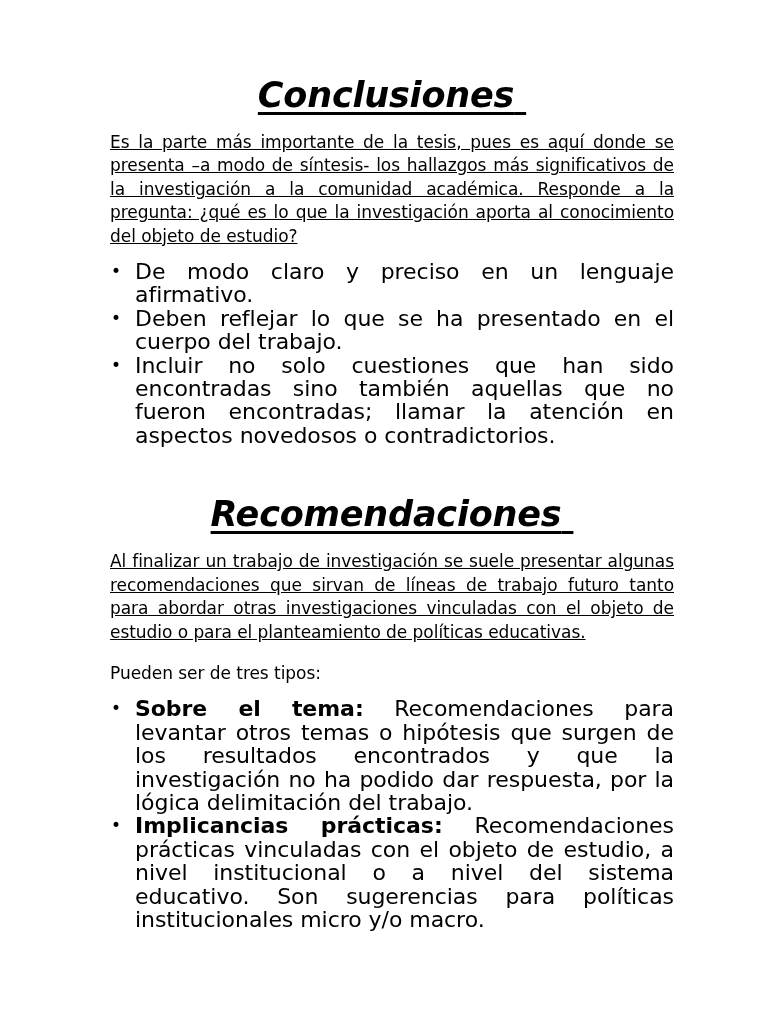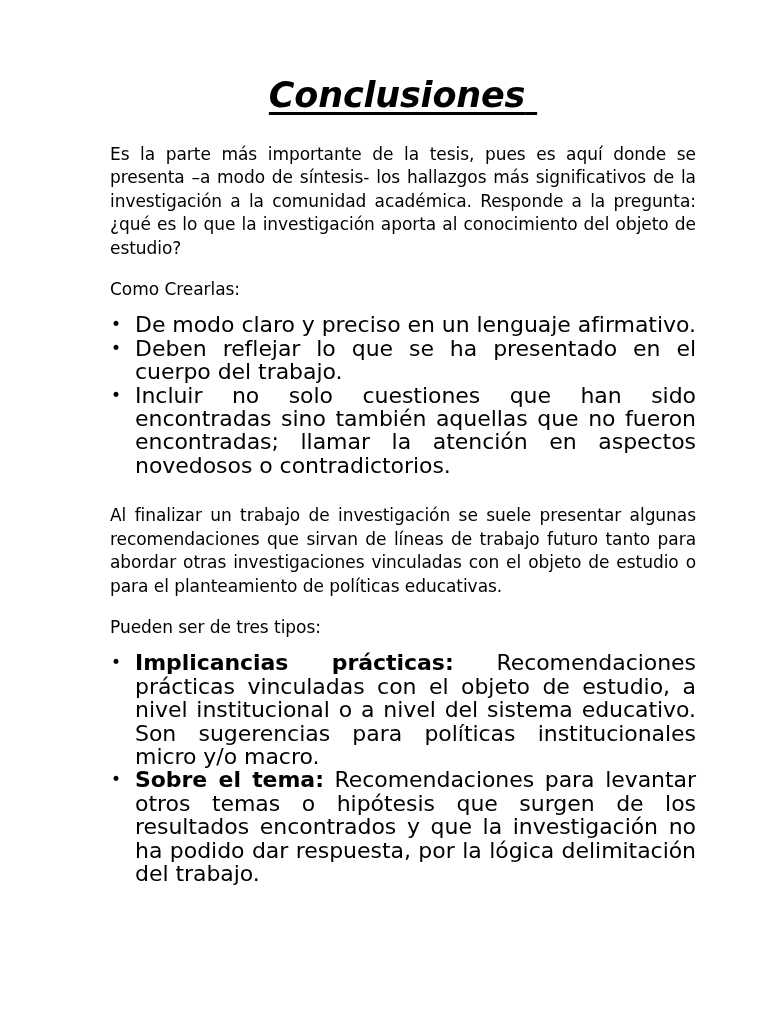--- a/index.html
+++ b/index.html
@@ -15,21 +15,21 @@
     color: #000000;
     -webkit-font-smoothing: antialiased;
   }
 
   .page {
     position: relative;
     width: 768px;
     height: 784px;
     background: #ffffff;
     box-sizing: border-box;
-    padding: 0 72px 0 110px;
+    padding: 0 94px 0 110px;
   }
 
   
   .section-heading {
     text-align: center;
     font-weight: bold;
     font-style: italic;
     font-size: 35px;
     line-height: 42px;
     letter-spacing: -0.2px;
@@ -48,21 +48,21 @@
 
   
   .para {
     font-size: 17px;
     line-height: 23.4px;
     text-align: justify;
     text-justify: inter-word;
     margin: 0;
     letter-spacing: -0.05px;
   }
-  .para.lead { margin-top: 27px; }
+  .para.lead { margin-top: 15px; text-decoration: underline; }
   .para.sub  { margin-top: 18px; text-align: left; }
 
   
   ul.bullets {
     list-style: none;
     margin: 0;
     padding: 0;
     margin-top: 12px;
   }
   ul.bullets > li {
@@ -93,31 +93,33 @@
 <body>
 
 <div class="page">
 
   <div id="heading-conclusiones-wrap">
     <h1 class="section-heading"><span class="u">Conclusiones</span><span class="u"> </span></h1>
   </div>
 
   <p class="para lead">Es la parte más importante de la tesis, pues es aquí donde se presenta –a modo de síntesis- los hallazgos más significativos de la investigación a la comunidad académica. Responde a la pregunta: ¿qué es lo que la investigación aporta al conocimiento del objeto de estudio?</p>
 
-  <p class="para sub">Como Crearlas:</p>
 
   <ul class="bullets">
     <li><span class="b"></span><span class="txt">De modo claro y preciso en un lenguaje afirmativo.</span></li>
     <li><span class="b"></span><span class="txt">Deben reflejar lo que se ha presentado en el cuerpo del trabajo.</span></li>
     <li><span class="b"></span><span class="txt">Incluir no solo cuestiones que han sido encontradas sino también aquellas que no fueron encontradas; llamar la atención en aspectos novedosos o contradictorios.</span></li>
   </ul>
 
+  <div id="heading-recomendaciones-wrap">
+    <h1 class="section-heading"><span class="u">Recomendaciones</span><span class="u"> </span></h1>
+  </div>
 
   <p class="para lead">Al finalizar un trabajo de investigación se suele presentar algunas recomendaciones que sirvan de líneas de trabajo futuro tanto para abordar otras investigaciones vinculadas con el objeto de estudio o para el planteamiento de políticas educativas.</p>
 
   <p class="para sub">Pueden ser de tres tipos:</p>
 
   <ul class="bullets">
+    <li><span class="b">Sobre el tema:</span><span class="txt"> Recomendaciones para levantar otros temas o hipótesis que surgen de los resultados encontrados y que la investigación no ha podido dar respuesta, por la lógica delimitación del trabajo.</span></li>
     <li><span class="b">Implicancias prácticas:</span><span class="txt"> Recomendaciones prácticas vinculadas con el objeto de estudio, a nivel institucional o a nivel del sistema educativo. Son sugerencias para políticas institucionales micro y/o macro.</span></li>
-    <li><span class="b">Sobre el tema:</span><span class="txt"> Recomendaciones para levantar otros temas o hipótesis que surgen de los resultados encontrados y que la investigación no ha podido dar respuesta, por la lógica delimitación del trabajo.</span></li>
   </ul>
 
 </div>
 
 </body></html>

